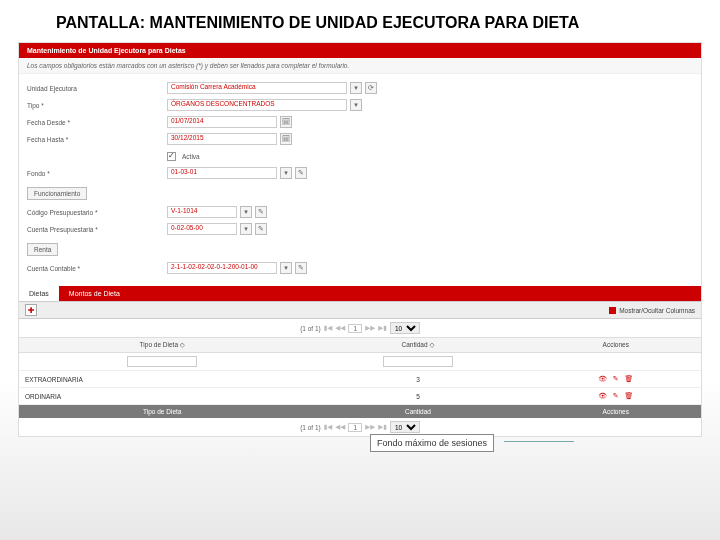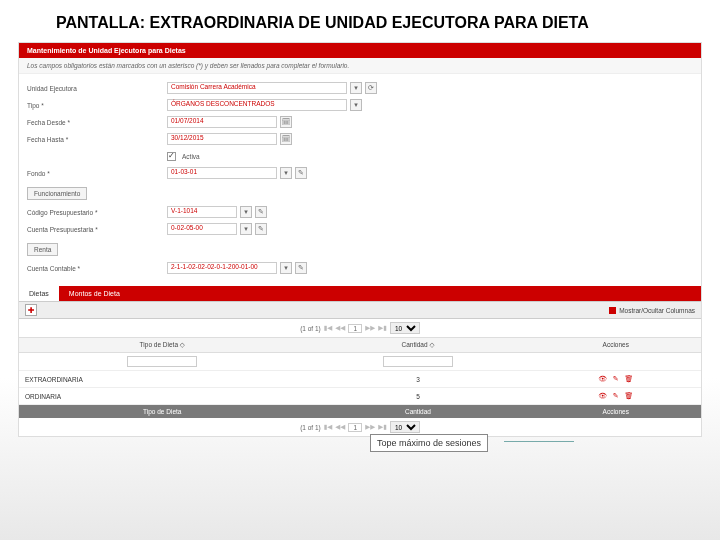--- a/index.html
+++ b/index.html
@@ -45,21 +45,21 @@
   .actico { width: 10px; height: 10px; border: 1px solid rgba(0,0,0,0); display: inline-flex; align-items: center; justify-content: center; font-size: 7px; color: #c00; cursor: pointer; }
   .footerhdr { display: flex; background: #7a7a7a; color: #fff; font-size: 6.5px; }
   .callout { position: absolute; background: #fff; border: 1px solid #888; padding: 3px 6px; font-size: 9px; color: #333; }
   .callout-line { position: absolute; border-top: 1px solid #7aa; }
   .wrapper { position: relative; }
 </style>
 </head>
 <body>
 
 <div class="wrapper">
-  <div class="slide-title">PANTALLA: EXTRAORDINARIA DE UNIDAD EJECUTORA PARA DIETA</div>
+  <div class="slide-title">PANTALLA: MANTENIMIENTO DE UNIDAD EJECUTORA PARA DIETA</div>
 
   <div class="app">
     <div class="redbar">Mantenimiento de Unidad Ejecutora para Dietas</div>
     <div class="helptext">Los campos obligatorios están marcados con un asterisco (*) y deben ser llenados para completar el formulario.</div>
 
     <div class="form">
       <div class="row">
         <div class="lbl">Unidad Ejecutora</div>
         <div class="ctrl">
           <div class="field w-lg">Comisión Carrera Académica</div>
@@ -198,15 +198,15 @@
       <span>(1 of 1)</span>
       <span class="pgbtn">▮◀</span>
       <span class="pgbtn">◀◀</span>
       <span class="pgnum">1</span>
       <span class="pgbtn">▶▶</span>
       <span class="pgbtn">▶▮</span>
       <select><option>10</option></select>
     </div>
   </div>
 
-  <div class="callout" style="left:370px; top:434px;">Tope máximo de sesiones</div>
+  <div class="callout" style="left:370px; top:434px;">Fondo máximo de sesiones</div>
   <div class="callout-line" style="left:504px; top:441px; width:70px;"></div>
 </div>
 
 </body></html>

